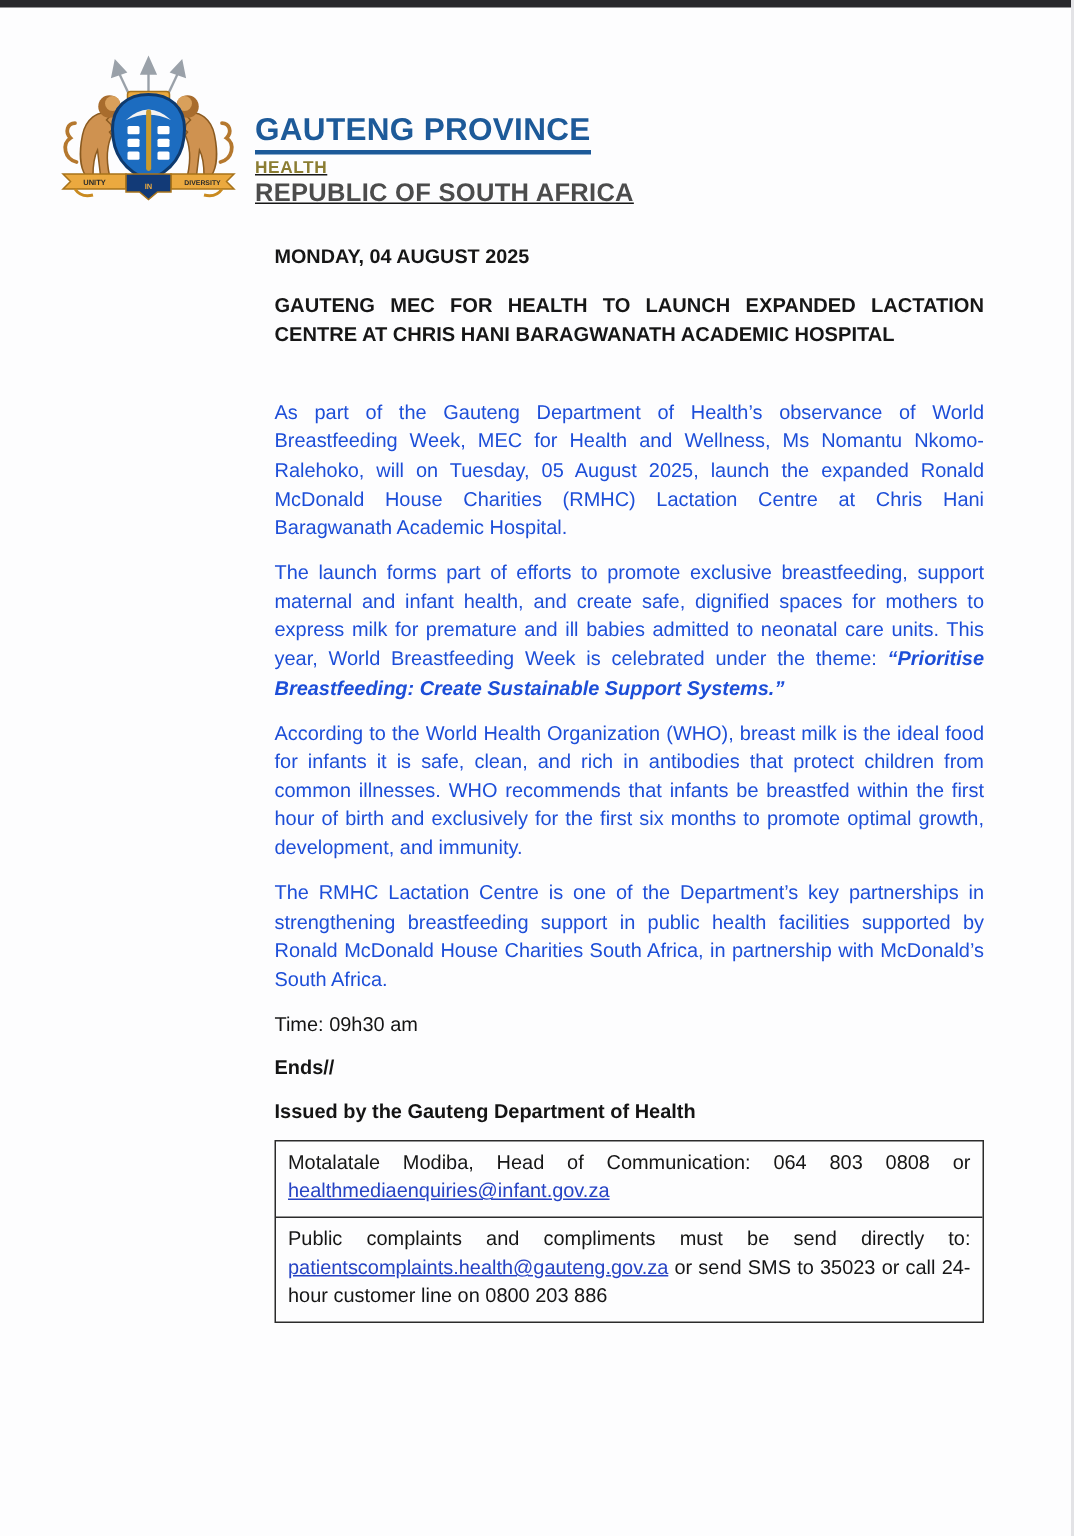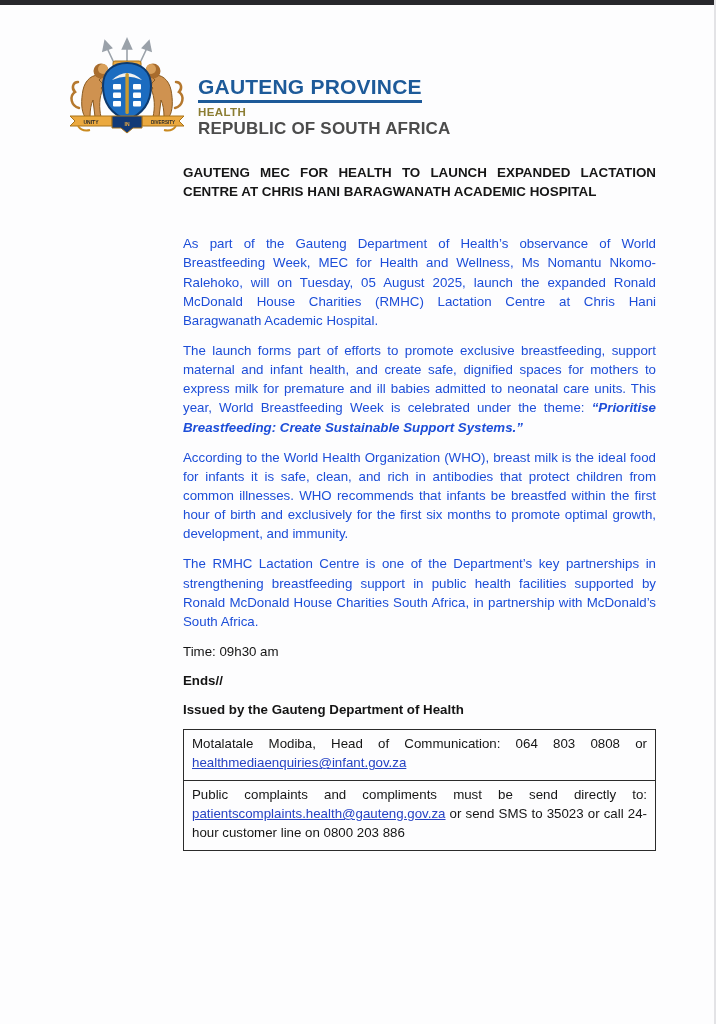--- a/index.html
+++ b/index.html
@@ -16,22 +16,22 @@
     position:absolute; top:0; left:0; width:716px; height:5px;
     background:#28282c;
   }
   .page-edge-right {
     position:absolute; top:0; right:0; width:2px; height:1024px;
     background:#e3e3e6;
   }
 
   
   .logo-row {
-    position:absolute; top:36px; left:64px;
-    display:flex; align-items:flex-start;
+    position:absolute; top:36px; left:36px;
+    display:flex; align-items:flex-start;text-decoration:underline;
   }
   .crest { width:126px; height:102px; display:block; }
   .wordmark { margin-left:8px; margin-top:40px; }
   .org-name {
     font-size:21px; font-weight:bold; color:#1d5a99;
     letter-spacing:0.2px; line-height:1.05;
     border-bottom:3px solid #1d5a99; padding-bottom:2px;
     display:inline-block;
   }
   .dept {
@@ -155,20 +155,21 @@
   <div class="wordmark">
     <div class="org-name">GAUTENG PROVINCE</div>
     <div class="dept">HEALTH</div>
     <div class="country">REPUBLIC OF SOUTH AFRICA</div>
   </div>
 </div>
 
 <div class="content">
 
 
+  <div class="date-line">MONDAY, 04 AUGUST 2025</div>
 
   <div class="headline">GAUTENG MEC FOR HEALTH TO LAUNCH EXPANDED LACTATION CENTRE AT CHRIS HANI BARAGWANATH ACADEMIC HOSPITAL</div>
 
   <p class="body-par">As part of the Gauteng Department of Health’s observance of World Breastfeeding Week, MEC for Health and Wellness, Ms Nomantu Nkomo-Ralehoko, will on Tuesday, 05 August 2025, launch the expanded Ronald McDonald House Charities (RMHC) Lactation Centre at Chris Hani Baragwanath Academic Hospital.</p>
 
   <p class="body-par"><span>The launch forms part of efforts to promote exclusive breastfeeding, support maternal and infant health, and create safe, dignified spaces for mothers to express milk for premature and ill babies admitted to neonatal care units. This year, World Breastfeeding Week is celebrated under the theme: </span><span class="theme">“Prioritise Breastfeeding: Create Sustainable Support Systems.”</span></p>
 
   <p class="body-par">According to the World Health Organization (WHO), breast milk is the ideal food for infants it is safe, clean, and rich in antibodies that protect children from common illnesses. WHO recommends that infants be breastfed within the first hour of birth and exclusively for the first six months to promote optimal growth, development, and immunity.</p>
 
   <p class="body-par">The RMHC Lactation Centre is one of the Department’s key partnerships in strengthening breastfeeding support in public health facilities supported by Ronald McDonald House Charities South Africa, in partnership with McDonald’s South Africa.</p>

